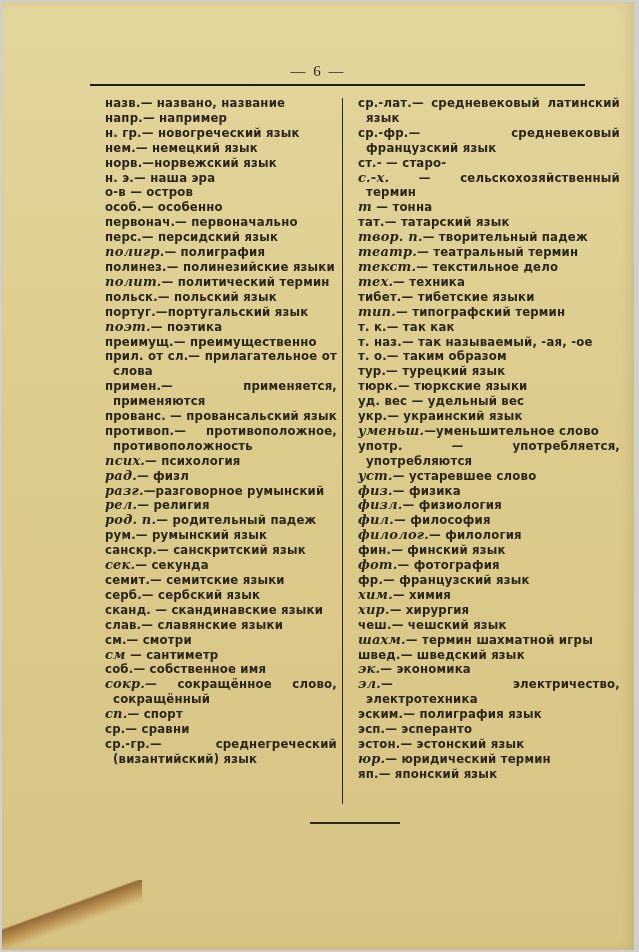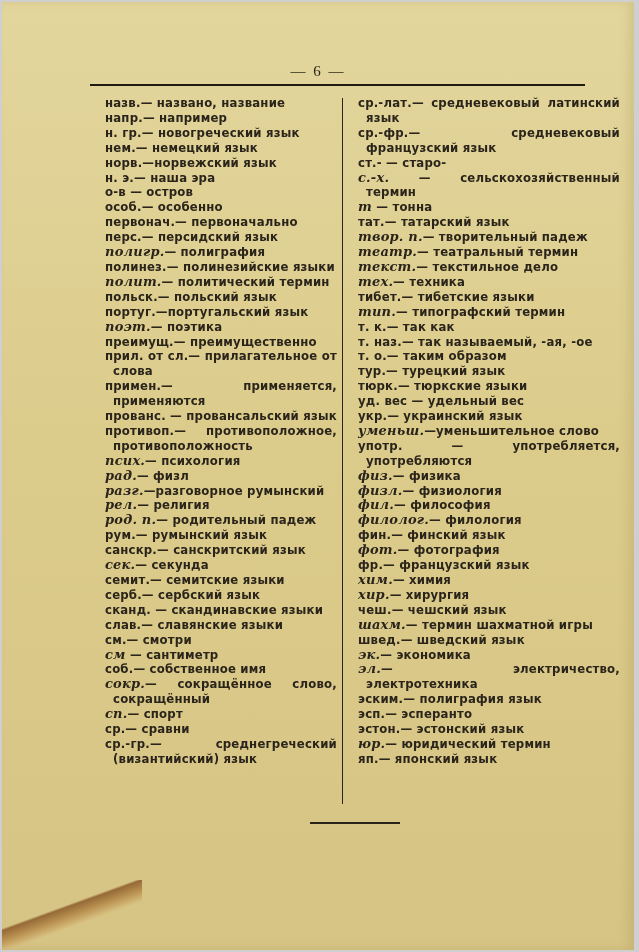--- a/index.html
+++ b/index.html
@@ -110,20 +110,21 @@
       <div class="entry"><span class="abbr it">тип.</span><span>— </span><span>типографский термин</span></div>
       <div class="entry"><span class="abbr">т. к.</span><span>— </span><span>так как</span></div>
       <div class="entry"><span class="abbr">т. наз.</span><span>— </span><span>так называемый, -ая, -ое</span></div>
       <div class="entry"><span class="abbr">т. о.</span><span>— </span><span>таким образом</span></div>
       <div class="entry"><span class="abbr">тур.</span><span>— </span><span>турецкий язык</span></div>
       <div class="entry"><span class="abbr">тюрк.</span><span>— </span><span>тюркские языки</span></div>
       <div class="entry"><span class="abbr">уд. вес</span><span> — </span><span>удельный вес</span></div>
       <div class="entry"><span class="abbr">укр.</span><span>— </span><span>украинский язык</span></div>
       <div class="entry"><span class="abbr it">уменьш.</span><span>—</span><span>уменьшительное слово</span></div>
       <div class="entry"><span class="abbr">употр.</span><span> — </span><span>употребляется, употребляются</span></div>
+      <div class="entry"><span class="abbr it">уст.</span><span>— </span><span>устаревшее слово</span></div>
       <div class="entry"><span class="abbr it">физ.</span><span>— </span><span>физика</span></div>
       <div class="entry"><span class="abbr it">физл.</span><span>— </span><span>физиология</span></div>
       <div class="entry"><span class="abbr it">фил.</span><span>— </span><span>философия</span></div>
       <div class="entry"><span class="abbr it">филолог.</span><span>— </span><span>филология</span></div>
       <div class="entry"><span class="abbr">фин.</span><span>— </span><span>финский язык</span></div>
       <div class="entry"><span class="abbr it">фот.</span><span>— </span><span>фотография</span></div>
       <div class="entry"><span class="abbr">фр.</span><span>— </span><span>французский язык</span></div>
       <div class="entry"><span class="abbr it">хим.</span><span>— </span><span>химия</span></div>
       <div class="entry"><span class="abbr it">хир.</span><span>— </span><span>хирургия</span></div>
       <div class="entry"><span class="abbr">чеш.</span><span>— </span><span>чешский язык</span></div>

